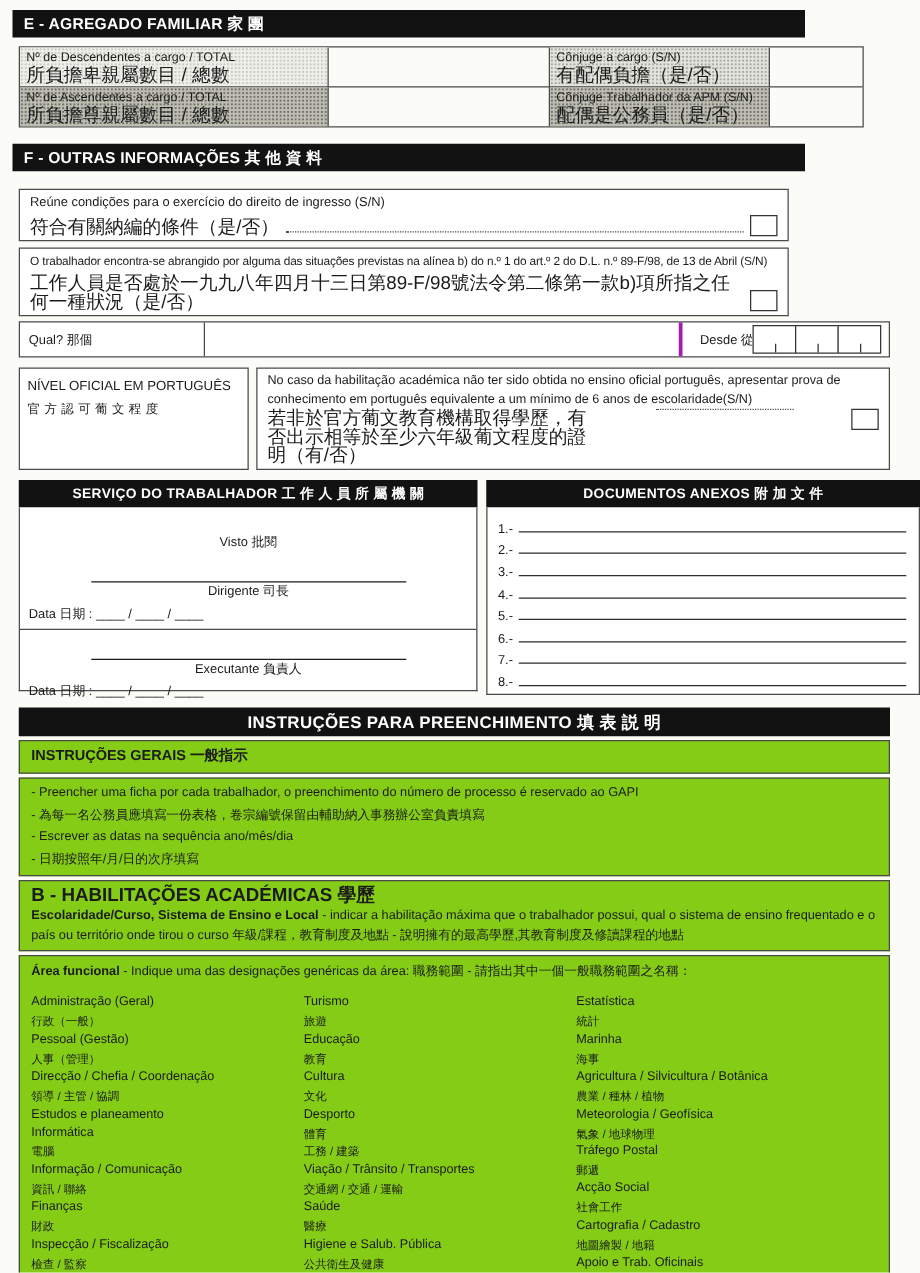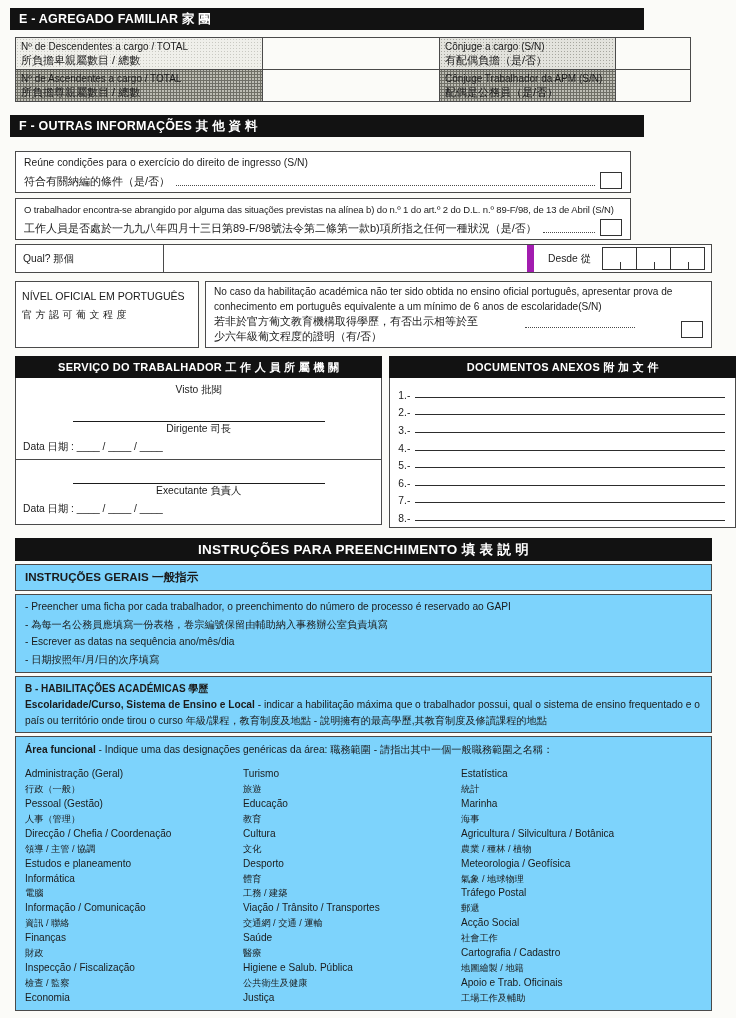--- a/index.html
+++ b/index.html
@@ -14,75 +14,75 @@
   .bar{background:#121212;color:#fff;font-weight:bold;box-sizing:border-box;}
   .bar-e,.bar-f{margin-left:10px;width:634px;height:22px;line-height:22px;padding-left:9px;font-size:12.5px;letter-spacing:.2px;}
   .bar-e{margin-top:8px;}
   .bar-f{margin-top:13px;}
 
   
   .etable{margin:7px 0 0 15px;width:676px;border:1px solid #4a4a4a;display:grid;grid-template-columns:247px 177px 176px 74px;box-sizing:border-box;}
   .etable .cell{border-right:1px solid #4a4a4a;border-bottom:1px solid #4a4a4a;min-height:31px;box-sizing:border-box;padding:2px 5px;font-size:10px;line-height:13.5px;}
   .etable .cell:nth-child(4n){border-right:none;}
   .etable .cell:nth-child(n+5){border-bottom:none;}
-  .zh{font-size:11px;}
+  .zh{font-size:15px;}
   .shade-light{background:#efefea;background-image:radial-gradient(#c9c9c2 .7px, transparent .8px);background-size:3px 3px;}
   .shade-med{background:#e3e3dd;background-image:radial-gradient(#a6a69e 0.8px, transparent 0.9px);background-size:3px 3px;}
   .shade-dark{background:#bdbdb4;background-image:radial-gradient(#6f6f66 1px, transparent 1.1px);background-size:3px 3px;}
 
   
   .fbox{margin:0 0 0 15px;width:616px;border:1px solid #4a4a4a;box-sizing:border-box;padding:4px 8px 3px 8px;background:#fff;}
   .fbox.q1{margin-top:14px;}
   .fbox.q2{margin-top:5px;}
   .q-pt{font-size:10.3px;line-height:14px;white-space:nowrap;}
   .q-pt-long{font-size:9.5px;letter-spacing:-0.12px;line-height:14px;white-space:nowrap;overflow:hidden;}
   .q-zh-row{display:flex;align-items:flex-end;font-size:9.6px;line-height:15px;margin-top:2px;}
   .leader{flex:1;border-bottom:1.5px dotted #4a4a4a;margin:0 5px 3px 6px;}
   .leader.short{flex:0 0 110px;}
   .chk{width:20px;height:15px;border:1px solid #333;background:#fff;flex:0 0 auto;}
 
   
   .qualrow{margin:4px 0 0 15px;width:697px;height:29px;border:1px solid #4a4a4a;box-sizing:border-box;display:flex;align-items:stretch;background:#fff;}
   .qual-cell{width:148px;border-right:1px solid #4a4a4a;display:flex;align-items:center;padding-left:7px;font-size:10.3px;box-sizing:border-box;}
   .qual-blank{flex:1;}
-  .desde-cell{border-left:7px solid #a21caf;display:flex;align-items:center;padding:0 12px 0 14px;font-size:10.3px;box-sizing:border-box;}
+  .desde-cell{border-left:3px solid #a21caf;display:flex;align-items:center;padding:0 0 0 14px;font-size:10.3px;box-sizing:border-box;}
   .dateboxes{display:flex;align-items:center;margin:0 6px 0 0;}
   .db{width:33px;height:21px;border:1px solid #333;margin-left:-1px;position:relative;background:#fff;}
   .db::after{content:"";position:absolute;left:50%;bottom:0;width:1px;height:7px;background:#333;}
 
   
   .nivelrow{margin:8px 0 0 15px;display:flex;gap:6px;}
   .nivel-label{width:184px;border:1px solid #4a4a4a;box-sizing:border-box;padding:8px 6px 18px 6px;font-size:10.6px;line-height:13px;background:#fff;}
   .nivel-label .zh2{letter-spacing:3.5px;margin-top:5px;font-size:10px;}
   .nivel-text{width:507px;border:1px solid #4a4a4a;box-sizing:border-box;padding:3px 8px;font-size:10.1px;line-height:14.6px;background:#fff;}
-  .nivel-zh-row{display:flex;align-items:center;font-size:9.6px;line-height:15px;gap:41px;}
+  .nivel-zh-row{display:flex;align-items:flex-start;font-size:9.6px;line-height:15px;gap:41px;}
 
   
   .panels{margin:8px 0 0 15px;display:flex;gap:7px;align-items:flex-start;}
   .panel-left{width:390px;}
   .panel-right{width:368px;}
   .panel-head{background:#121212;color:#fff;font-weight:bold;text-align:center;height:22px;line-height:22px;font-size:11px;letter-spacing:.3px;}
   .panel-body{border:1px solid #4a4a4a;border-top:none;box-sizing:border-box;background:#fff;}
-  .pl-body{height:147px;padding-top:5px;}
+  .pl-body{height:147px;padding-top:21px;}
   .center-txt{text-align:center;font-size:10.3px;}
   .sigline{border-bottom:1px solid #1b1b1b;width:252px;margin:0 auto;}
   .sig1{margin-top:24px;}
   .sig2{margin-top:23px;}
   .data-line{font-size:10.3px;padding-left:7px;margin-top:4px;}
   .hdiv{border-top:1px solid #4a4a4a;margin-top:5px;}
   .pr-body{height:150px;padding:5px 8px 0 8px;box-sizing:border-box;}
   .doc-line{display:flex;align-items:flex-end;height:17.6px;font-size:10.3px;}
   .doc-line .dline{flex:1;border-bottom:1px solid #2d2d2d;margin:0 2px 3px 5px;}
 
   
   .instr-bar{margin:10px 0 0 15px;width:697px;height:23px;background:#121212;color:#fff;font-weight:bold;text-align:center;line-height:23px;font-size:13.5px;letter-spacing:.3px;box-sizing:border-box;}
-  .ibox{margin:3px 0 0 15px;width:697px;border:1px solid #4a4a4a;box-sizing:border-box;padding:3px 9px 4px 9px;background:#7dd3fc;}
+  .ibox{margin:3px 0 0 15px;width:697px;border:1px solid #4a4a4a;box-sizing:border-box;padding:3px 9px 4px 9px;background:#84cc16;}
   .gerais-title{font-weight:bold;font-size:11.6px;line-height:18px;}
   .ilist .iline{font-size:10.2px;line-height:17.5px;white-space:nowrap;}
-  .b-title{font-weight:bold;font-size:10px;line-height:17px;}
+  .b-title{font-weight:bold;font-size:15px;line-height:17px;}
   .b-text{font-size:10.2px;line-height:15.5px;}
   .b-text b{font-weight:bold;}
   .area-head{font-size:10.2px;line-height:16px;margin-top:2px;}
   .area-head b{font-weight:bold;}
   .area-cols{display:flex;margin-top:9px;}
   .acol{width:218px;flex:0 0 auto;}
   .acol.last{width:auto;flex:1;}
   .aitem .pt{font-size:10.1px;line-height:14.9px;white-space:nowrap;}
   .aitem .czh{font-size:9.2px;line-height:14.9px;white-space:nowrap;}
 </style>

